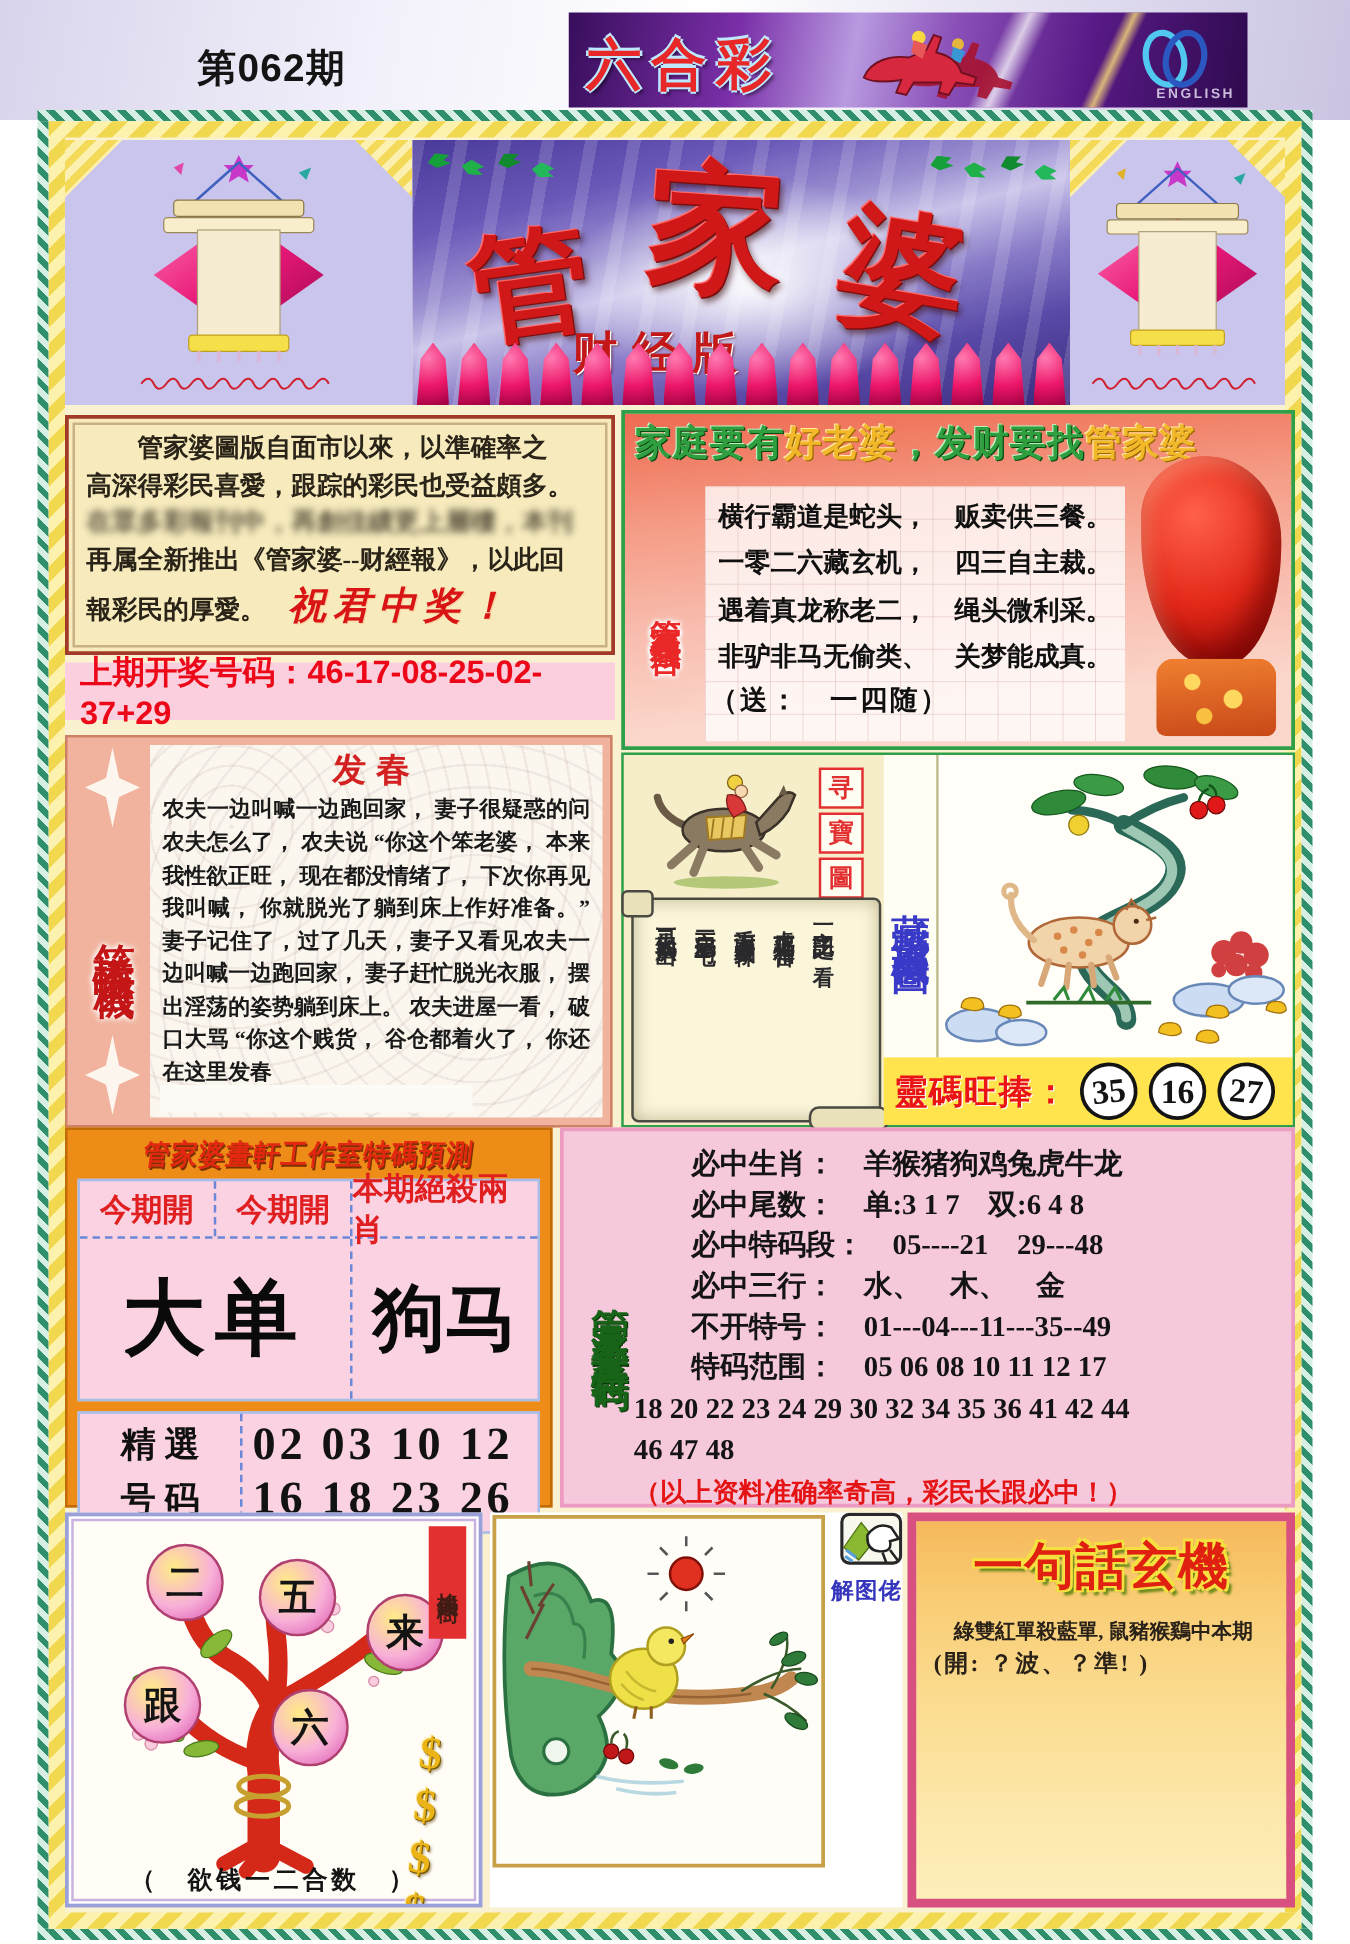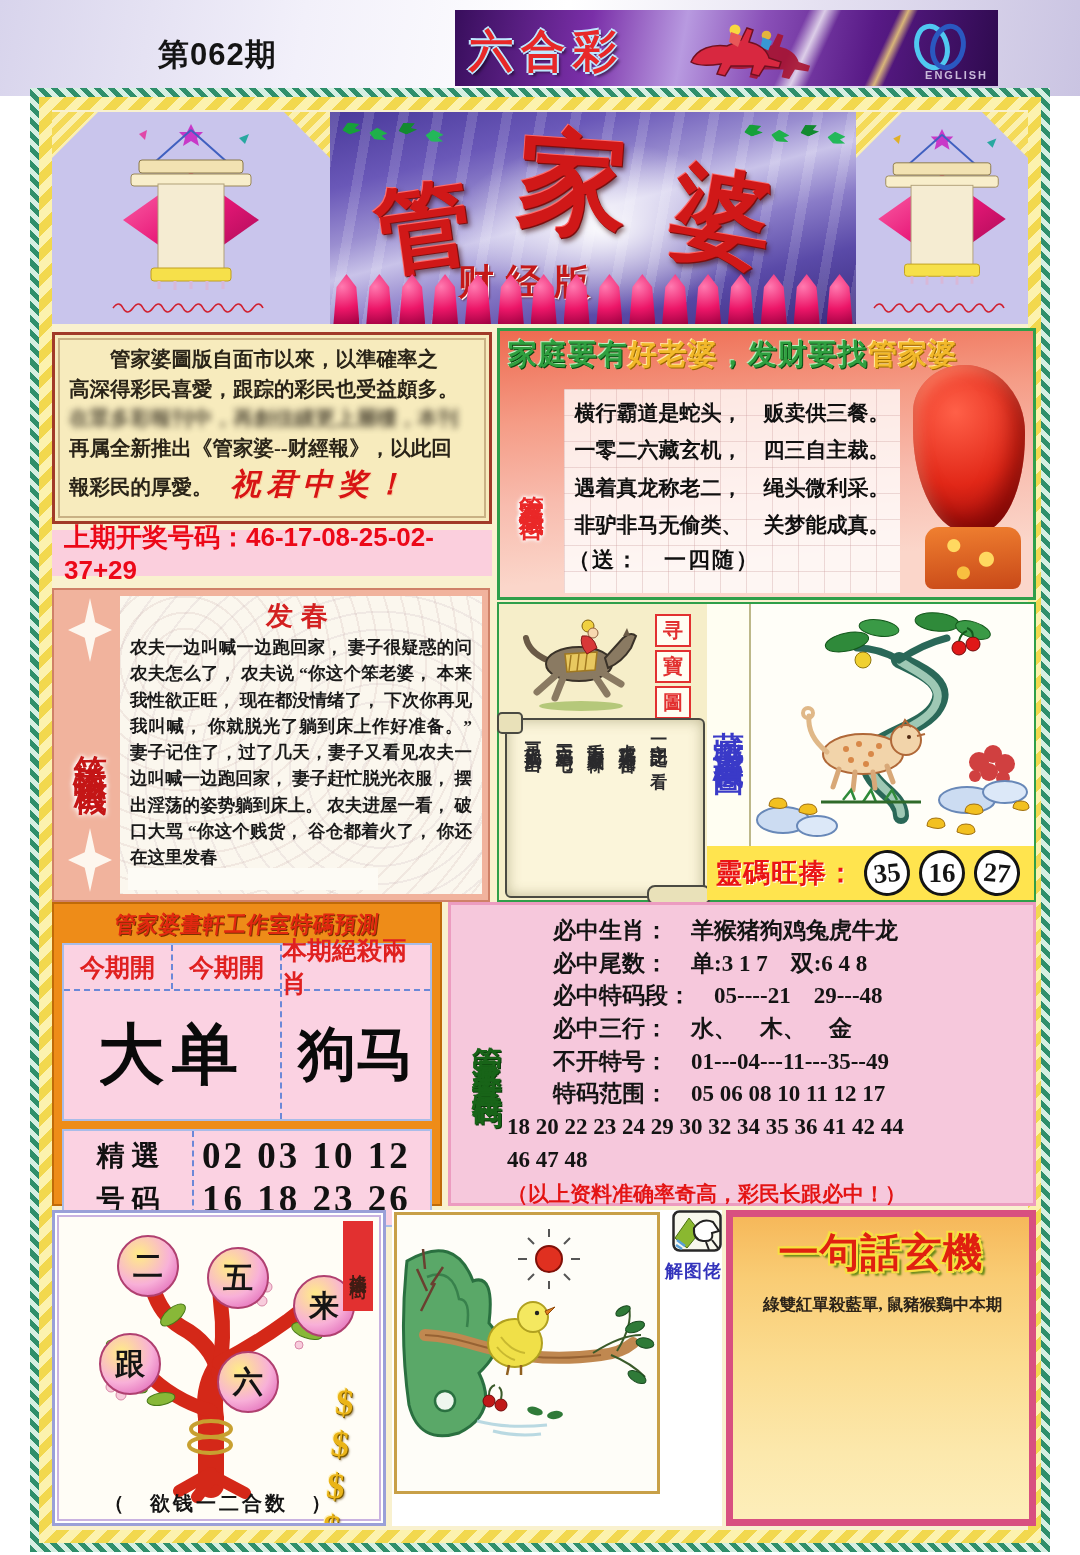--- a/index.html
+++ b/index.html
@@ -559,16 +559,17 @@
         <path d="M22,18 q8,-11 19,-6 l6,9 -7,2 q2,9 -9,8 q-10,-1 -9,-13 z" fill="#fff" stroke="#222" stroke-width="2"></path>
         <path d="M40,30 l6,8 M34,32 l3,8" stroke="#222" stroke-width="2"></path>
       </svg>
       <div class="decoder-label">解图佬</div>
     </div>
   </div>
 
   <div class="abs mystery">
     <div class="mys-title">一句話玄機</div>
     <div class="mys-l1">綠雙紅單殺藍單, 鼠豬猴鷄中本期</div>
+    <div class="mys-l2">(開: ？波、？準! )</div>
   </div>
 
 </div>
 </div>
 
 </body></html>

